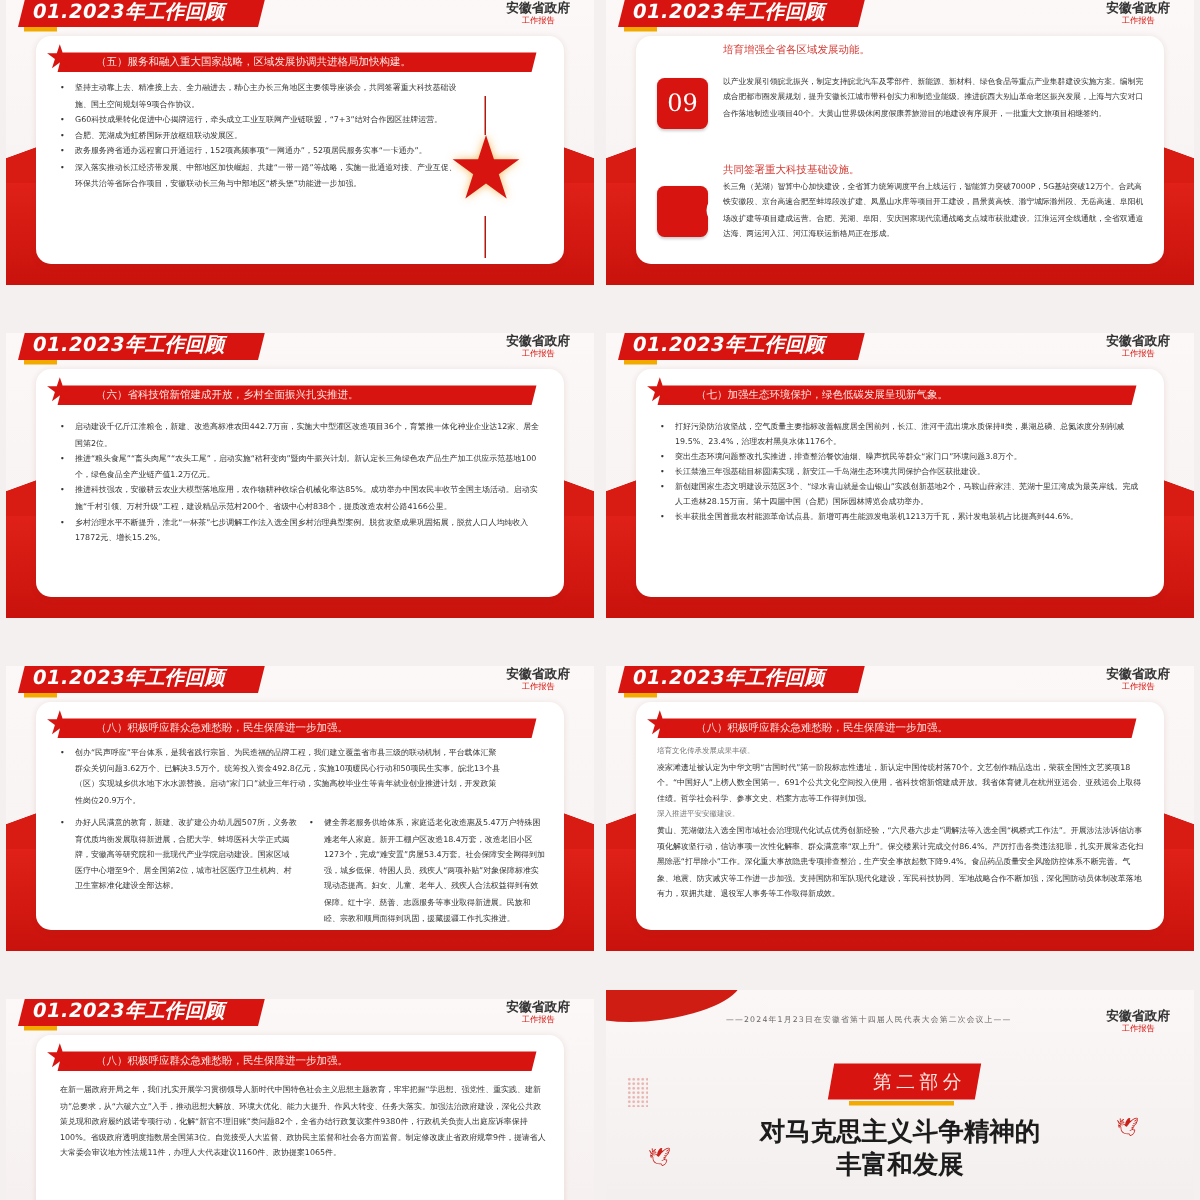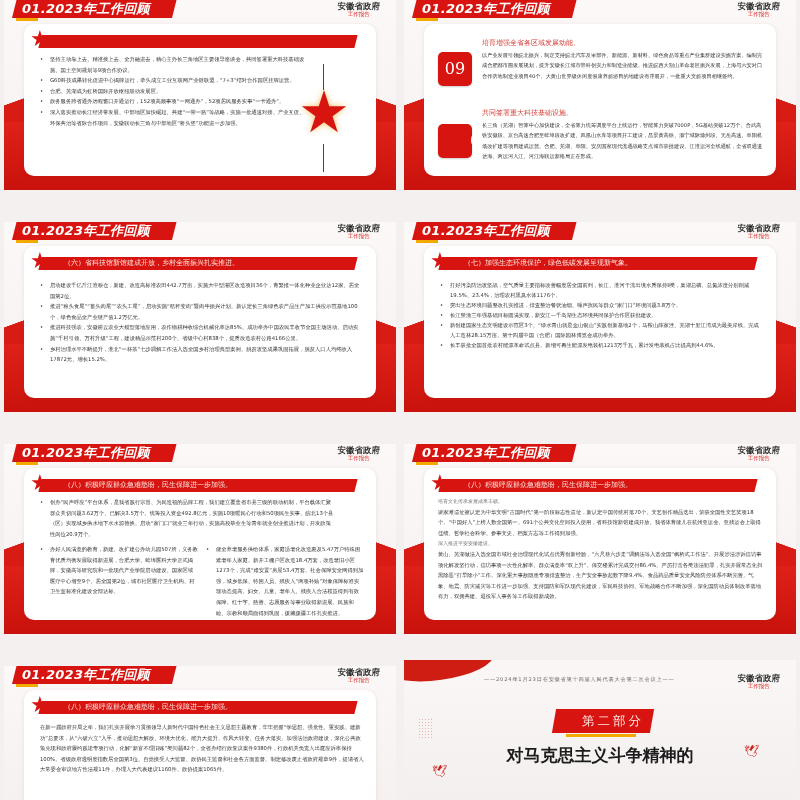--- a/index.html
+++ b/index.html
@@ -99,20 +99,21 @@
   <div class="hdr"></div>
   <div class="hdr-text">01.2023年工作回顾</div>
   <div class="hdr-underline"></div>
   <div class="logo">
     <span class="logo-main">安徽省政府</span>
     <span class="logo-sub">工作报告</span>
   </div>
   <div class="card">
     <div class="sec-title"></div>
     <div class="star">★</div>
+    <div class="sec-title-text">（五）服务和融入重大国家战略，区域发展协调共进格局加快构建。</div>
     <ul class="bullets" style="right:70px; top:30px;">
       <li>坚持主动靠上去、精准接上去、全力融进去，精心主办长三角地区主要领导座谈会，共同签署重大科技基础设施、国土空间规划等9项合作协议。</li>
       <li>G60科技成果转化促进中心揭牌运行，牵头成立工业互联网产业链联盟，“7+3”结对合作园区挂牌运营。</li>
       <li>合肥、芜湖成为虹桥国际开放枢纽联动发展区。</li>
       <li>政务服务跨省通办远程窗口开通运行，152项高频事项“一网通办”，52项居民服务实事“一卡通办”。</li>
       <li>深入落实推动长江经济带发展、中部地区加快崛起、共建“一带一路”等战略，实施一批通道对接、产业互促、环保共治等省际合作项目，安徽联动长三角与中部地区“桥头堡”功能进一步加强。</li>
     </ul>
     <div class="vline" style="top:40px; height:26px;"></div>
     <div class="big-star" style="top:60px;">★</div>
     <div class="vline" style="top:120px; height:28px;"></div>
@@ -123,21 +124,21 @@
   <div class="bottom-band"></div>
   <div class="hdr"></div>
   <div class="hdr-text">01.2023年工作回顾</div>
   <div class="hdr-underline"></div>
   <div class="logo">
     <span class="logo-main">安徽省政府</span>
     <span class="logo-sub">工作报告</span>
   </div>
   <div class="card">
     <div class="numbox" style="top:28px;">09</div>
-    <div class="sub-head" style="top:14px;">培育增强全省各区域发展动能。</div>
+    <div class="sub-head" style="top:4px;">培育增强全省各区域发展动能。</div>
     <div class="para" style="top:26px;">以产业发展引领皖北振兴，制定支持皖北汽车及零部件、新能源、新材料、绿色食品等重点产业集群建设实施方案。编制完成合肥都市圈发展规划，提升安徽长江城市带科创实力和制造业能级。推进皖西大别山革命老区振兴发展，上海与六安对口合作落地制造业项目40个。大黄山世界级休闲度假康养旅游目的地建设有序展开，一批重大文旅项目相继签约。</div>
     <div class="numbox" style="top:100px;padding-left:32px;">02</div>
     <div class="sub-head" style="top:84px;">共同签署重大科技基础设施。</div>
     <div class="para" style="top:96px;">长三角（芜湖）智算中心加快建设，全省算力统筹调度平台上线运行，智能算力突破7000P，5G基站突破12万个。合武高铁安徽段、京台高速合肥至蚌埠段改扩建、凤凰山水库等项目开工建设，昌景黄高铁、滁宁城际滁州段、无岳高速、阜阳机场改扩建等项目建成运营。合肥、芜湖、阜阳、安庆国家现代流通战略支点城市获批建设。江淮运河全线通航，全省双通道达海、两运河入江、河江海联运新格局正在形成。</div>
   </div>
 </div>
 
 <div class="slide" style="left:4px; top:222px; height:190px;">
   <div class="bottom-band"></div>
   <div class="hdr"></div>
@@ -254,17 +255,18 @@
   <div class="logo" style="top:14px;">
     <span class="logo-main">安徽省政府</span>
     <span class="logo-sub">工作报告</span>
   </div>
   <div class="dots"></div>
   <div class="cover-badge"></div>
   <div class="cover-badge-text">第二部分</div>
   <div class="cover-badge-under"></div>
   <div class="cover-title">
     <div>对马克思主义斗争精神的</div>
+    <div>丰富和发展</div>
   </div>
 
   <div class="dove" style="left:28px; top:104px;">🕊</div>
   <div class="dove" style="left:340px; top:84px;">🕊</div>
 </div>
 
 </body></html>

